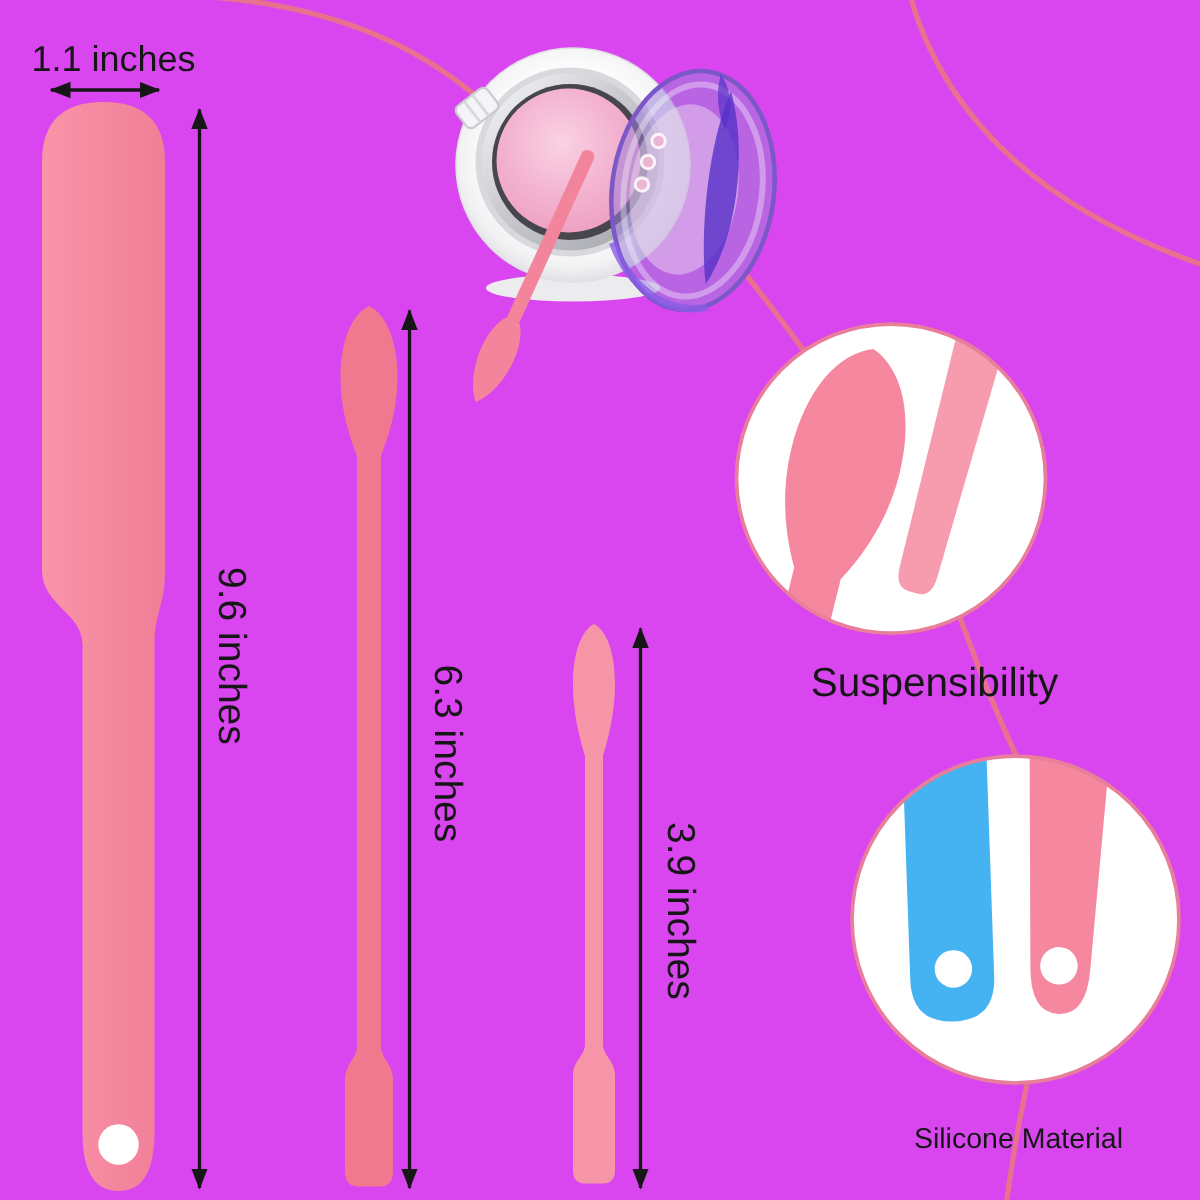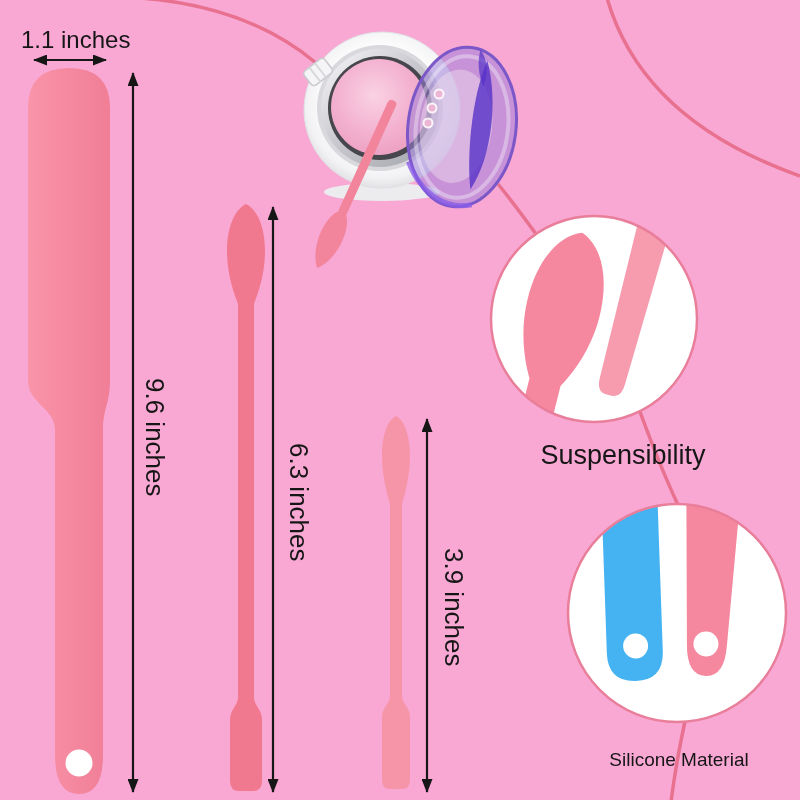--- a/index.html
+++ b/index.html
@@ -1,17 +1,17 @@
 <!DOCTYPE html>
 <html><head>
 <meta charset="utf-8">
 <style>
   html,body{margin:0;padding:0;background:#fff;}
   #stage{
-    position:relative;width:800px;height:800px;background:#f9a8d4;
+    position:relative;width:800px;height:800px;background:#d946ef;
     overflow:hidden;font-family:"Liberation Sans",sans-serif;
   }
   #stage svg{position:absolute;left:0;top:0;}
   .label{
     position:absolute;color:#161616;white-space:nowrap;line-height:1.1;
     font-family:"Liberation Sans",sans-serif;
   }
   .label.h{font-size:24px;}
   .label.vert{
     writing-mode:vertical-rl;text-orientation:mixed;font-size:26px;line-height:1;

